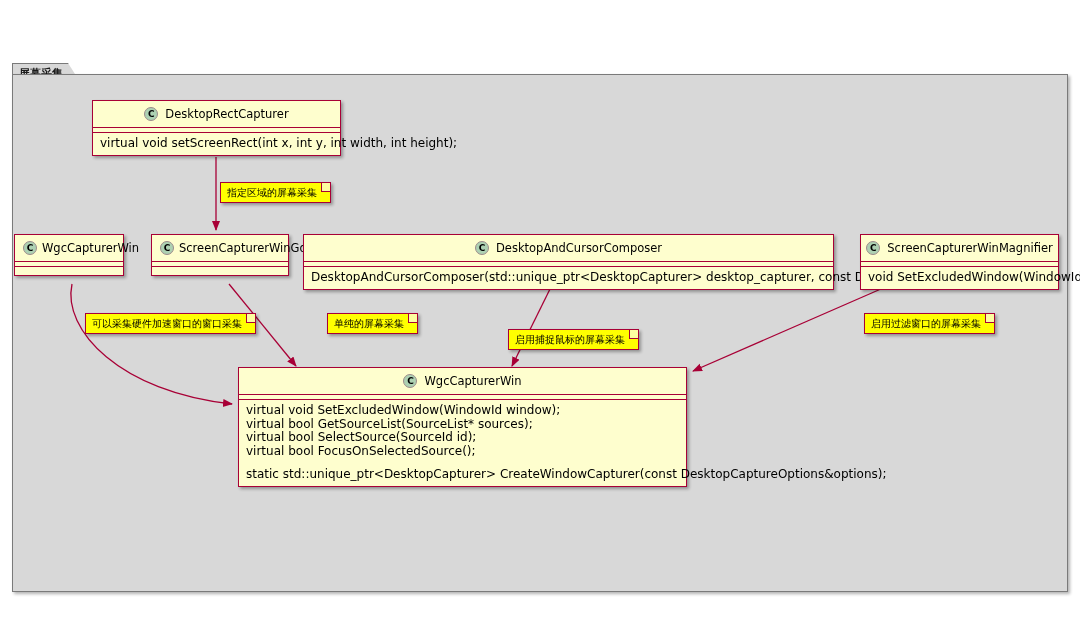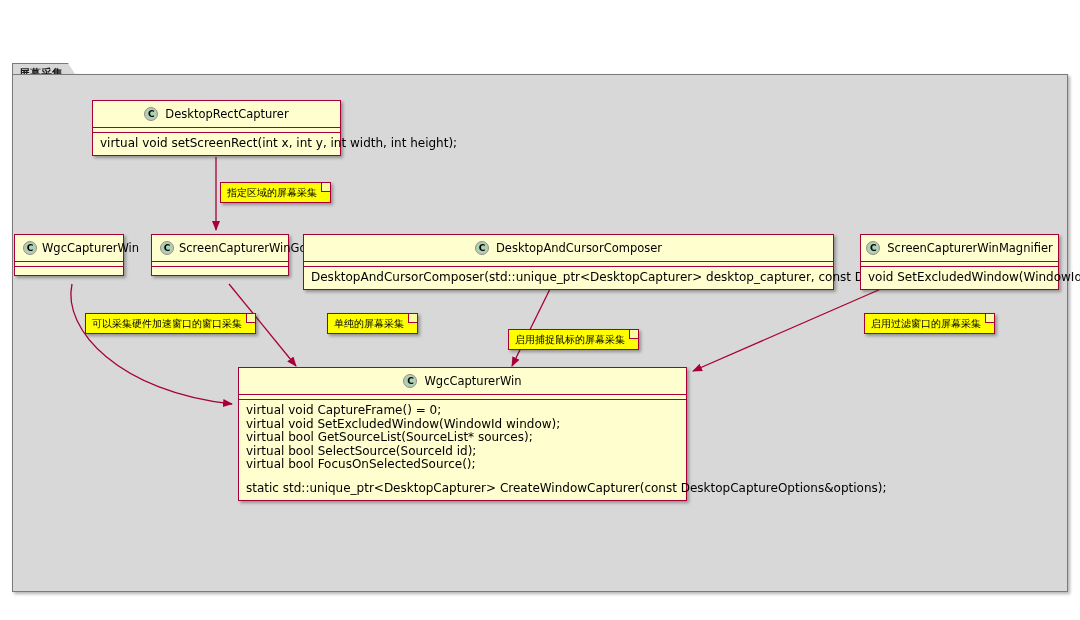--- a/index.html
+++ b/index.html
@@ -192,21 +192,20 @@
     </div>
   </div>
 
   <div class="cls" style="left:238px; top:367px; width:449px;">
     <div class="cls-head">
       <span class="cicon">C</span>
       <span class="cls-title">WgcCapturerWin</span>
     </div>
     <div class="cls-sep"></div>
     <div class="cls-body">
-      <div class="mth">virtual void CaptureFrame() = 0;</div>
       <div class="mth">virtual void SetExcludedWindow(WindowId window);</div>
       <div class="mth">virtual bool GetSourceList(SourceList* sources);</div>
       <div class="mth">virtual bool SelectSource(SourceId id);</div>
       <div class="mth">virtual bool FocusOnSelectedSource();</div>
       <div class="mth gap"></div>
       <div class="mth">static std::unique_ptr&lt;DesktopCapturer&gt; CreateWindowCapturer(const DesktopCaptureOptions&amp;options);</div>
     </div>
   </div>
 
   <div class="note" style="left:220px; top:182px;">

